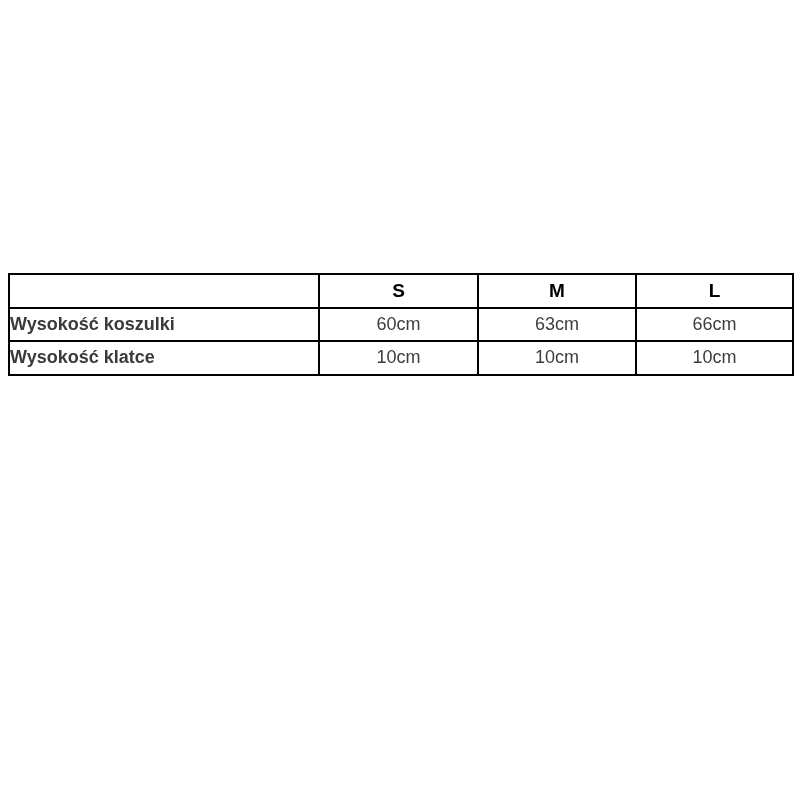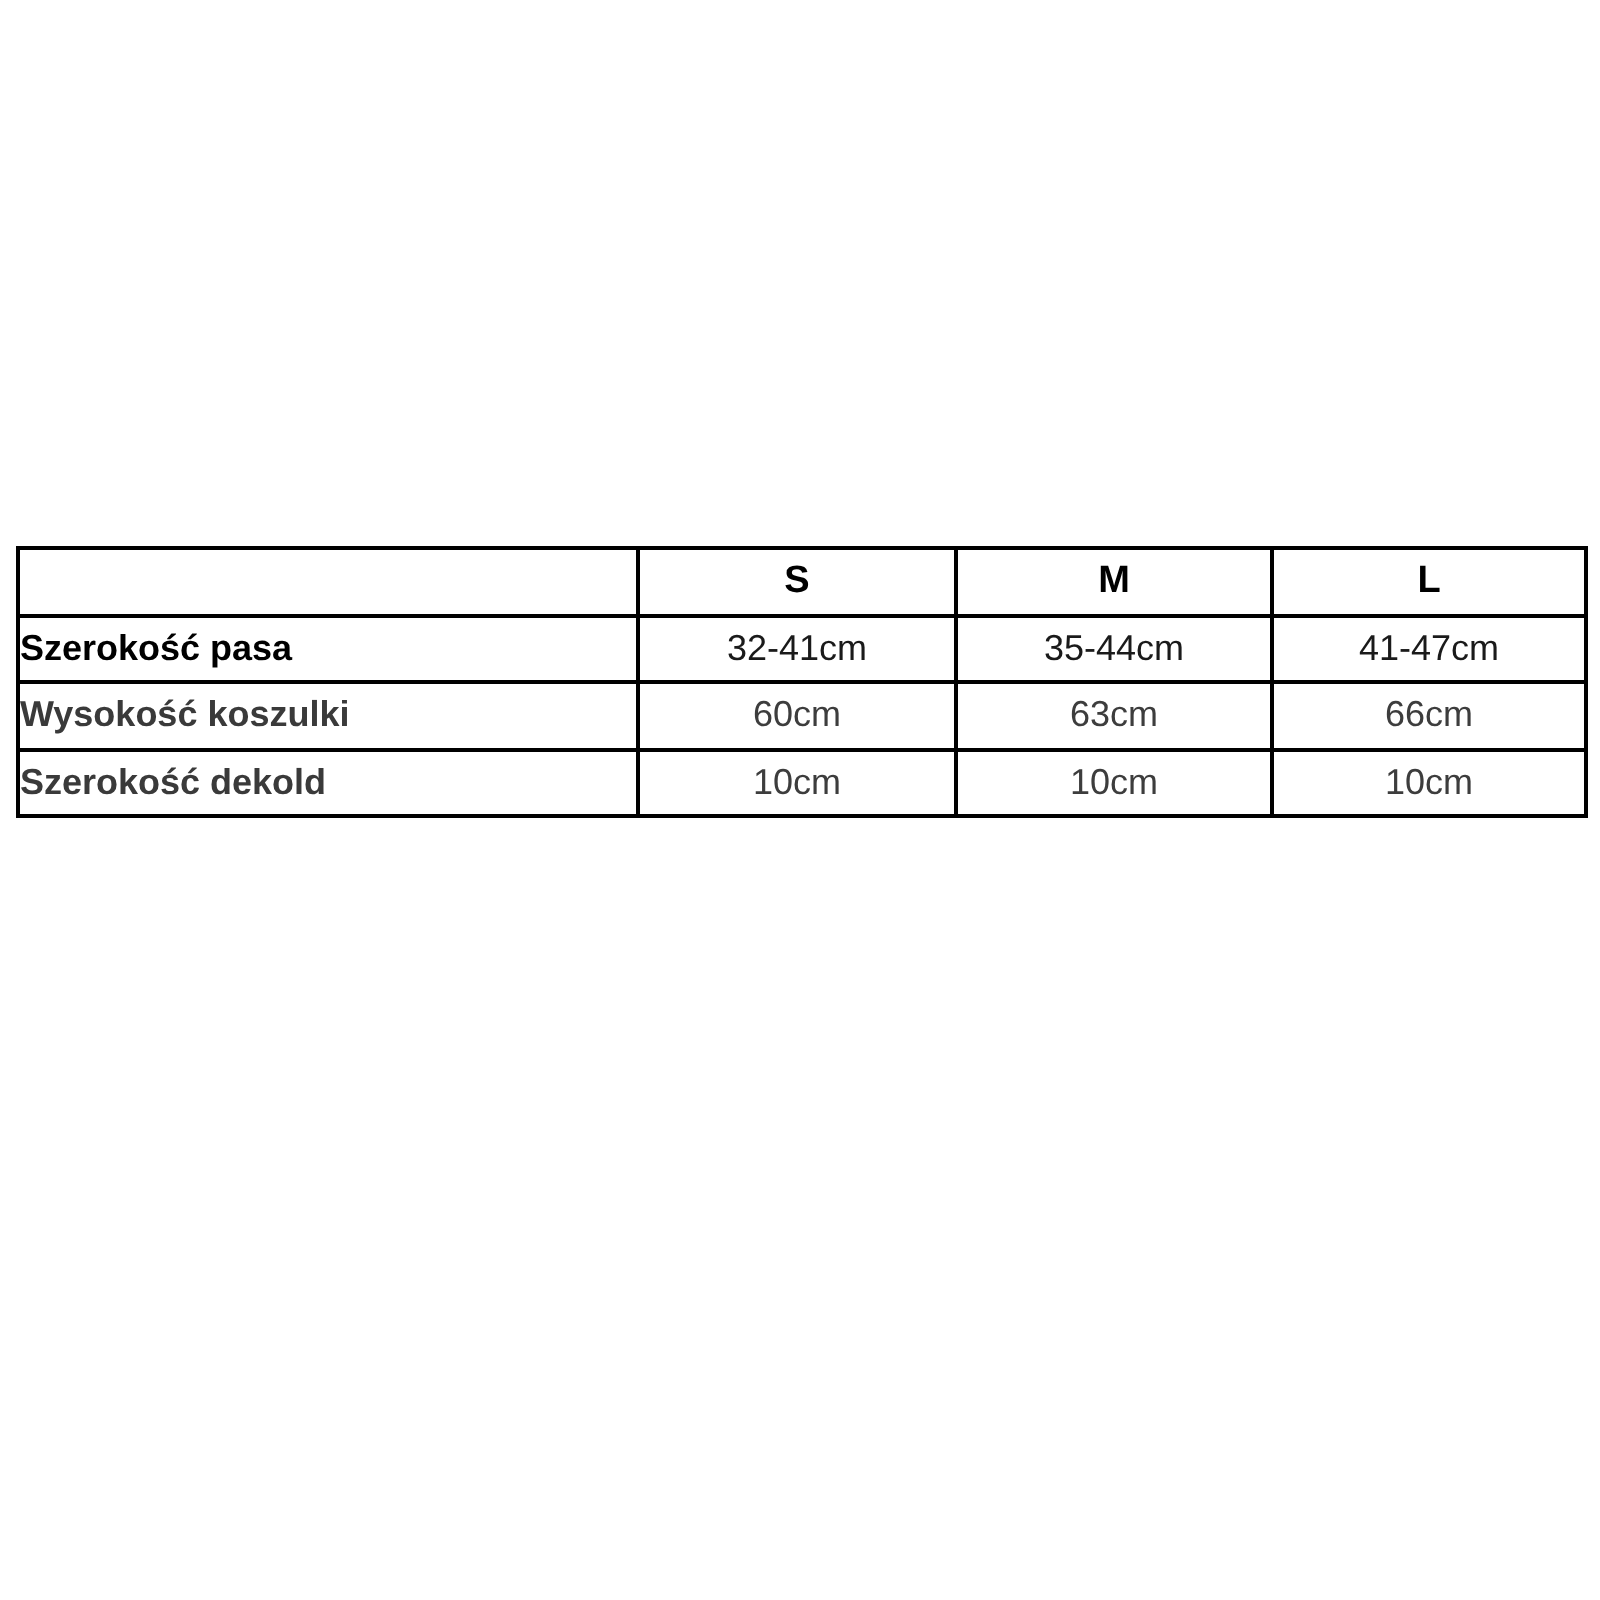--- a/index.html
+++ b/index.html
@@ -66,33 +66,27 @@
     </colgroup>
     <thead>
       <tr>
         <th class="size-header"></th>
         <th class="size-header">S</th>
         <th class="size-header">M</th>
         <th class="size-header">L</th>
       </tr>
     </thead>
     <tbody>
-      <tr class="first-row">
-        <td class="row-label">Szerokość pasa</td>
-        <td class="row-value">32-41cm</td>
-        <td class="row-value">35-44cm</td>
-        <td class="row-value">41-47cm</td>
-      </tr>
       <tr>
         <td class="row-label">Wysokość koszulki</td>
         <td class="row-value">60cm</td>
         <td class="row-value">63cm</td>
         <td class="row-value">66cm</td>
       </tr>
       <tr>
-        <td class="row-label">Szerokość dekold</td>
+        <td class="row-label">Wysokość klatce</td>
         <td class="row-value">10cm</td>
         <td class="row-value">10cm</td>
         <td class="row-value">10cm</td>
       </tr>
     </tbody>
   </table>
 </div>
 
 </body></html>

